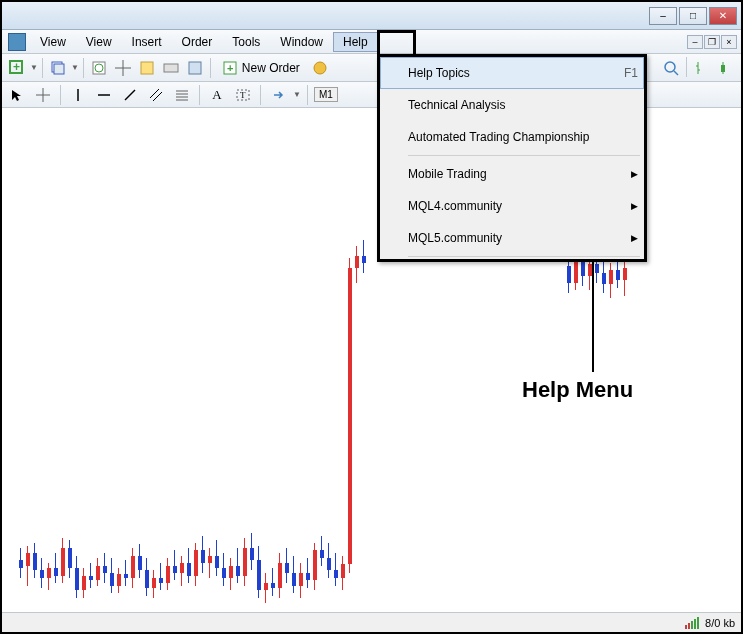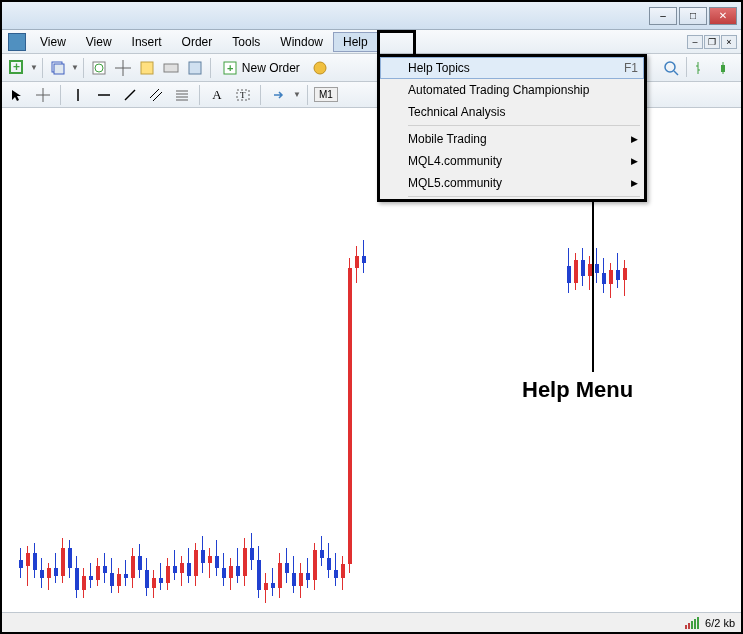--- a/index.html
+++ b/index.html
@@ -13,21 +13,21 @@
 .menu-item.open { background: #d0e0f0; border: 1px solid #90a0c0; padding: 2px 9px; }
 .sub-win-btns { margin-left: auto; display: flex; gap: 1px; padding-right: 2px; }
 .sub-btn { width: 16px; height: 14px; border: 1px solid #a0b0c0; background: #e8eef4; font-size: 9px; display: inline-flex; align-items: center; justify-content: center; cursor: default; }
 .toolbar1 { height: 28px; background: linear-gradient(to bottom, #f8fafc, #e8eef4); border-bottom: 1px solid #c0c8d0; display: flex; align-items: center; padding: 2px 4px; gap: 2px; }
 .toolbar2 { height: 26px; background: linear-gradient(to bottom, #f8fafc, #e8eef4); border-bottom: 1px solid #c0c8d0; display: flex; align-items: center; padding: 2px 4px; gap: 4px; }
 .tb-btn { width: 22px; height: 22px; border: 1px solid transparent; display: inline-flex; align-items: center; justify-content: center; cursor: default; }
 .tb-sep { width: 1px; height: 20px; background: #c0c8d0; margin: 0 2px; }
 .new-order-btn { display: flex; align-items: center; gap: 4px; padding: 2px 6px; border: 1px solid transparent; cursor: default; }
 .dropdown-menu { position: absolute; top: 52px; left: 375px; width: 270px; background: #f0f0f0; border: 3px solid #000; z-index: 100; box-shadow: 2px 2px 4px rgba(0,0,0,0.3); }
 .dropdown-menu::before { content: ''; position: absolute; left: -3px; top: -27px; width: 33px; height: 27px; border: 3px solid #000; border-bottom: none; background: transparent; }
-.menu-row { display: flex; align-items: center; height: 22px; padding: 0 6px 0 28px; position: relative; cursor: default; }
+.menu-row { display: flex; align-items: center; height: 32px; padding: 0 6px 0 28px; position: relative; cursor: default; }
 .menu-row.highlighted { background: #e0ecf8; border: 1px solid #90b0d8; padding: 0 5px 0 27px; }
 .menu-row .shortcut { margin-left: auto; color: #606060; }
 .menu-row .arrow { margin-left: auto; font-size: 9px; }
 .menu-sep { height: 1px; background: #d0d0d0; margin: 2px 4px 2px 28px; }
 .menu-row-icon { position: absolute; left: 4px; width: 16px; height: 16px; }
 .about-icon { background: #5090c0; border: 1px solid #306090; }
 .chart-area { position: absolute; top: 106px; left: 2px; right: 2px; bottom: 22px; background: #fff; overflow: hidden; }
 .candle { position: absolute; width: 4px; }
 .candle .wick { position: absolute; left: 1px; width: 1px; background: currentColor; }
 .candle .body { position: absolute; left: 0; width: 4px; background: currentColor; }
@@ -212,24 +212,24 @@
   <div class="tb-sep"></div>
   <span class="timeframe-badge">M1</span>
 </div>
 
 <div class="dropdown-menu">
   <div class="menu-row highlighted">
     <span>Help Topics</span>
     <span class="shortcut">F1</span>
   </div>
   <div class="menu-row">
+    <span>Technical Analysis</span>
+  </div>
+  <div class="menu-row">
     <span>Automated Trading Championship</span>
-  </div>
-  <div class="menu-row">
-    <span>Technical Analysis</span>
   </div>
   <div class="menu-sep"></div>
   <div class="menu-row">
     <span>Mobile Trading</span>
     <span class="arrow">▶</span>
   </div>
   <div class="menu-row">
     <span>MQL4.community</span>
     <span class="arrow">▶</span>
   </div>
@@ -483,14 +483,14 @@
 <div class="annotation-text">Help Menu</div>
 
 <div class="statusbar">
   <div class="status-bars">
     <span></span>
       <span></span>
       <span></span>
       <span></span>
       <span></span>
   </div>
-  <span>6/2 kb</span>
+  <span>8/0 kb</span>
 </div>
 
 </body></html>

